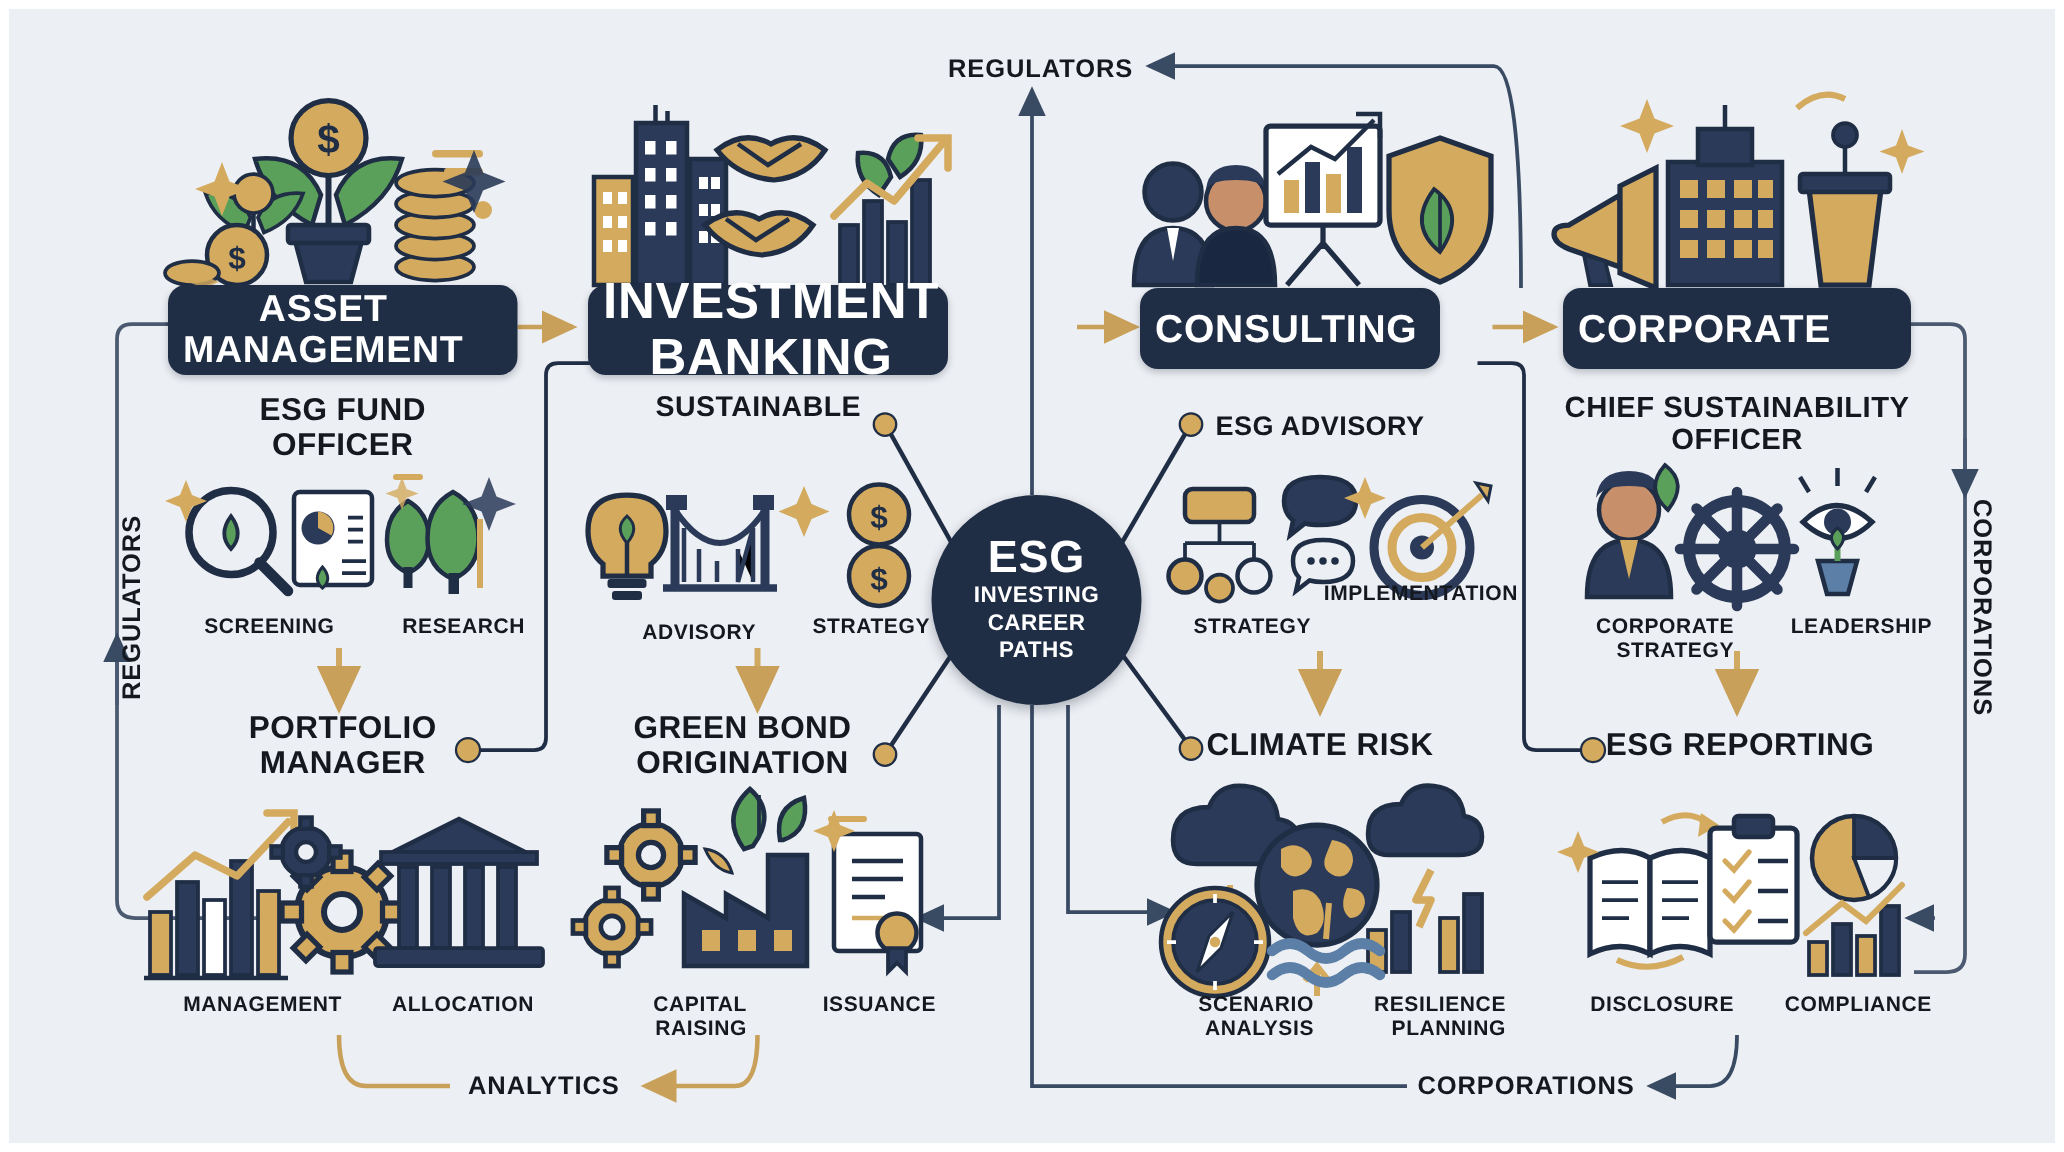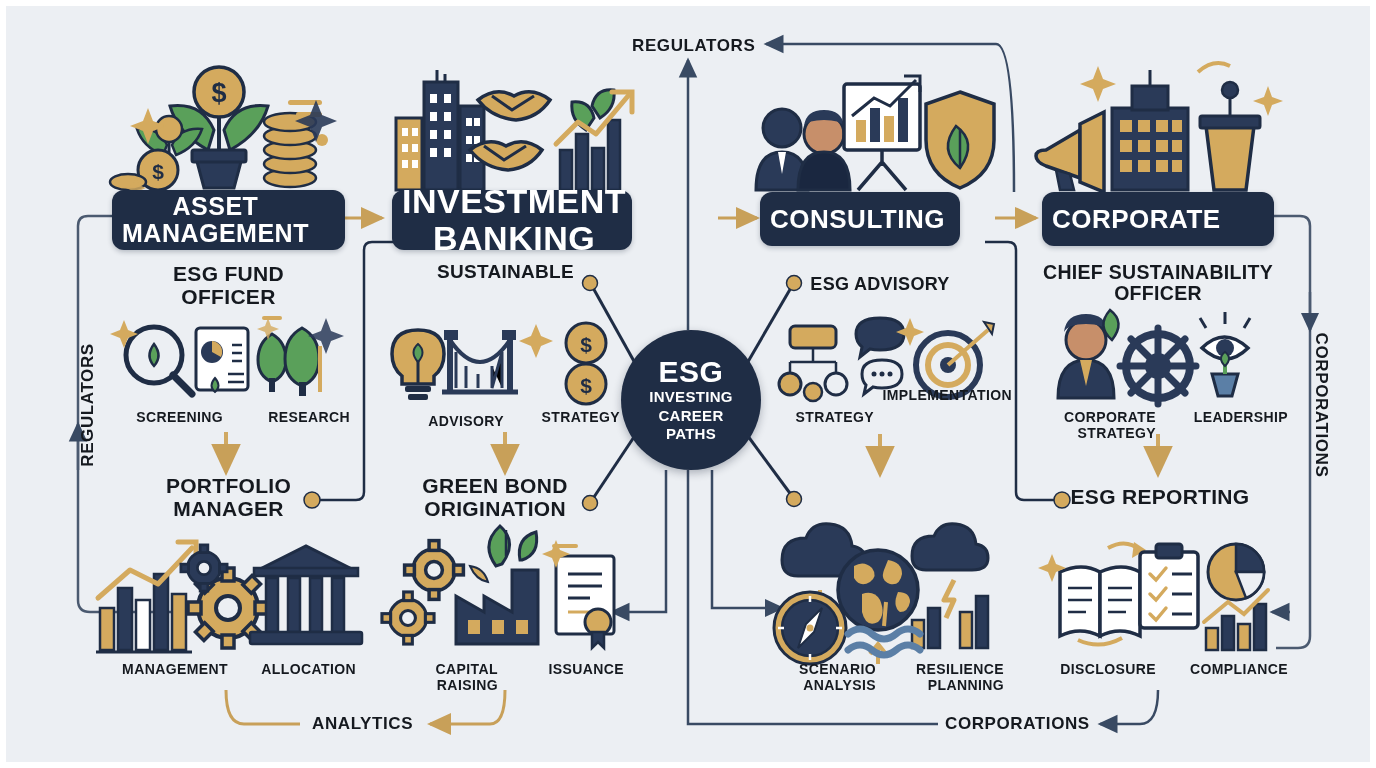--- a/index.html
+++ b/index.html
@@ -596,20 +596,23 @@
     <div>SUSTAINABLE</div>
   </div>
   <div class="role" style="left:384px; top:474px; width:222px; font-size:21px;">
     <div>GREEN BOND</div>
     <div>ORIGINATION</div>
   </div>
 
   <div class="role" style="left:772px; top:275px; width:216px; font-size:18px;">
     <div>ESG ADVISORY</div>
   </div>
+  <div class="role" style="left:772px; top:485px; width:216px; font-size:21px;">
+    <div>CLIMATE RISK</div>
+  </div>
 
   <div class="role" style="left:1036px; top:262px; width:244px; font-size:19.5px;">
     <div>CHIEF SUSTAINABILITY</div>
     <div>OFFICER</div>
   </div>
   <div class="role" style="left:1052px; top:485px; width:216px; font-size:21px;">
     <div>ESG REPORTING</div>
   </div>
 
   <div class="sub" style="left:105px; top:410px; width:118px;">SCREENING</div>

